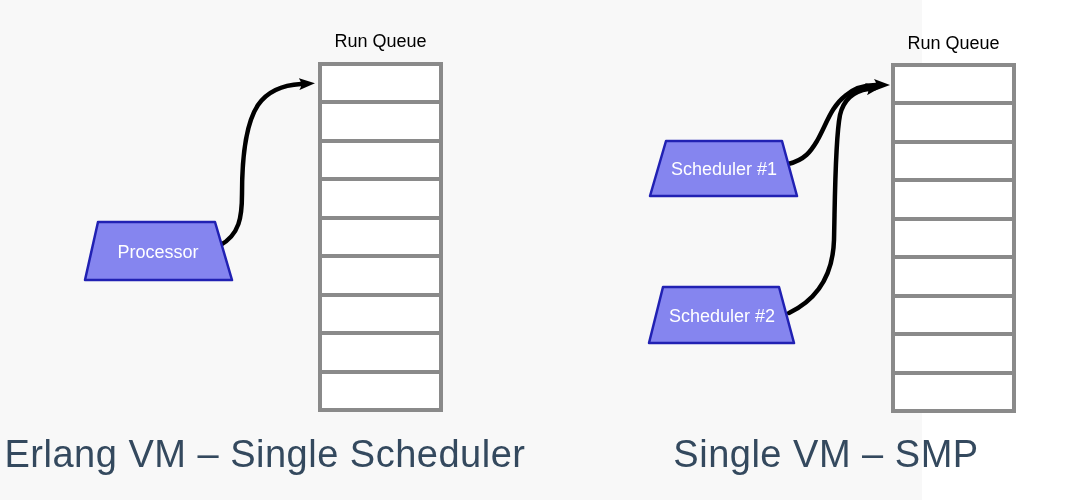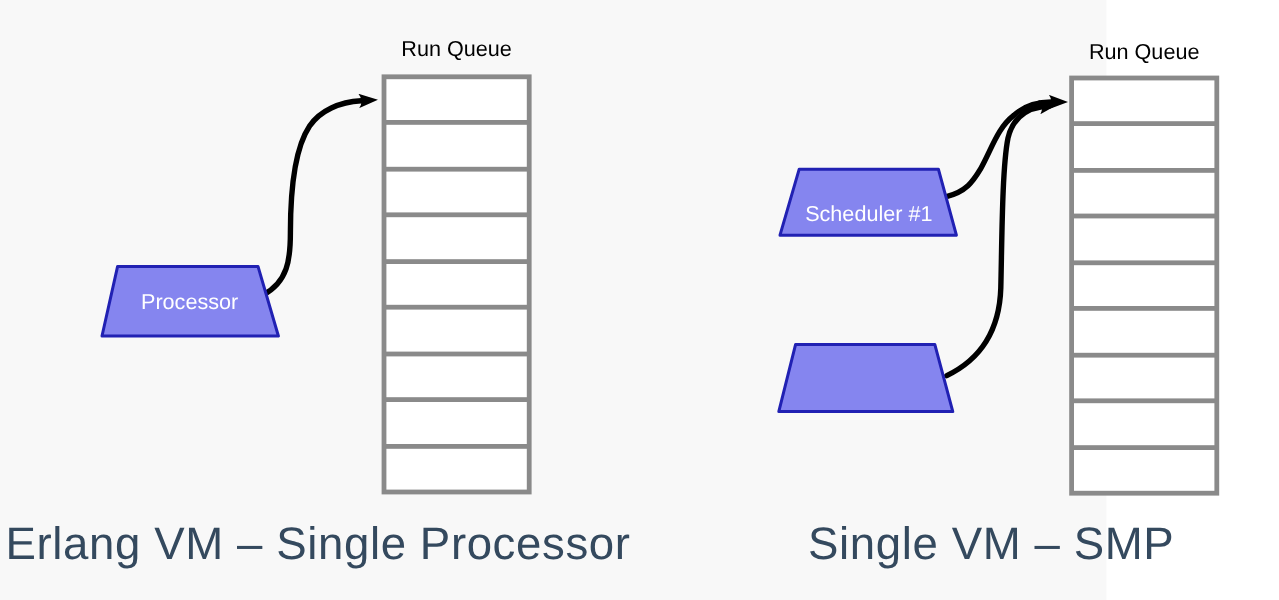--- a/index.html
+++ b/index.html
@@ -104,30 +104,31 @@
       <div class="queue-cell"></div>
       <div class="queue-cell"></div>
       <div class="queue-cell"></div>
       <div class="queue-cell"></div>
       <div class="queue-cell"></div>
       <div class="queue-cell"></div>
       <div class="queue-cell"></div>
       <div class="queue-cell"></div>
     </div>
   <div class="sched-label" style="left:158px; top:252px;">Processor</div>
-  <div class="caption" style="left:265px;">Erlang VM – Single Processor</div>
+  <div class="caption" style="left:265px;">Erlang VM – Single Scheduler</div>
 
   <div class="queue-label" style="left:891px; top:33px;">Run Queue</div>
   <div class="queue" style="left:891px; top:63px;">
       <div class="queue-cell"></div>
       <div class="queue-cell"></div>
       <div class="queue-cell"></div>
       <div class="queue-cell"></div>
       <div class="queue-cell"></div>
       <div class="queue-cell"></div>
       <div class="queue-cell"></div>
       <div class="queue-cell"></div>
       <div class="queue-cell"></div>
     </div>
-  <div class="sched-label" style="left:724px; top:179px;">Scheduler #1</div>
+  <div class="sched-label" style="left:724px; top:169px;">Scheduler #1</div>
+  <div class="sched-label" style="left:722px; top:316px;">Scheduler #2</div>
   <div class="caption" style="left:826px;">Single VM – SMP</div>
 
 </div>
 
 </body></html>

